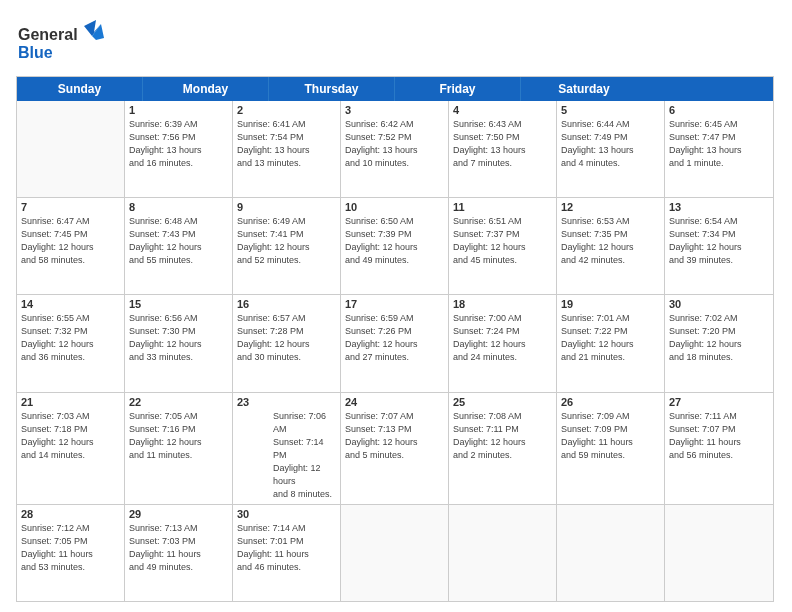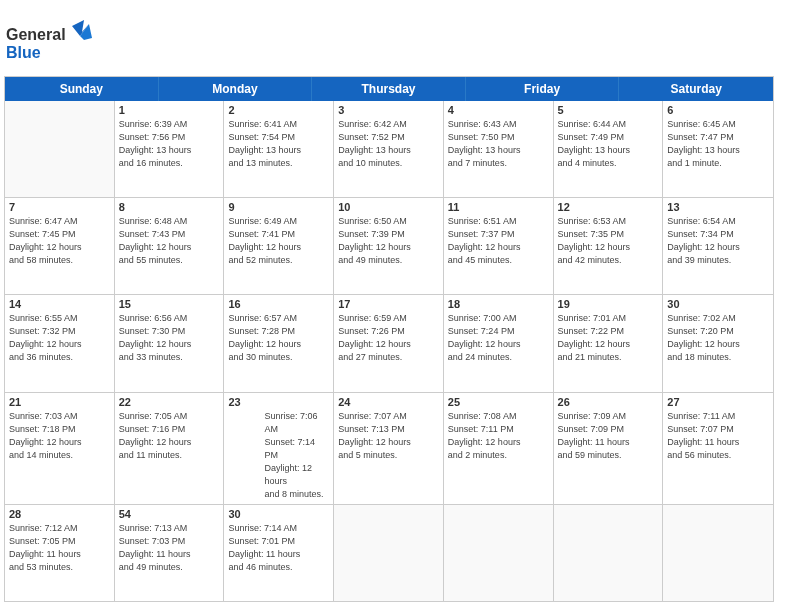--- a/index.html
+++ b/index.html
@@ -6,21 +6,21 @@
     body {
       font-family: Arial, sans-serif;
       background: #fff;
       width: 792px;
       height: 612px;
       overflow: hidden;
     }
     .page {
       width: 792px;
       height: 612px;
-      padding: 18px 18px 10px 4px;
+      padding: 18px 18px 10px 16px;
       display: flex;
       flex-direction: column;
     }
     .header {
       display: flex;
       align-items: flex-start;
       justify-content: space-between;
       margin-bottom: 10px;
     }
     .logo {
@@ -43,21 +43,21 @@
       margin-top: 2px;
     }
     .calendar {
       flex: 1;
       display: flex;
       flex-direction: column;
       border: 1px solid #ccc;
     }
     .cal-header {
       display: grid;
-      grid-template-columns: repeat(5, 1fr);
+      grid-template-columns: repeat(6, 1fr);
       background: #1565c0;
     }
     .cal-header-cell {
       color: #fff;
       font-size: 12px;
       font-weight: bold;
       text-align: center;
       padding: 5px 2px;
       border-right: 1px solid #2979c7;
     }
@@ -326,21 +326,21 @@
         </div>
         <div class="cal-row">
           <div class="cal-cell">
             <div class="day-num">28</div>
             <div class="cell-info" style="white-space: pre-line;">Sunrise: 7:12 AM
 Sunset: 7:05 PM
 Daylight: 11 hours
 and 53 minutes.</div>
           </div>
           <div class="cal-cell">
-            <div class="day-num">54</div>
+            <div class="day-num">29</div>
             <div class="cell-info" style="white-space: pre-line;">Sunrise: 7:13 AM
 Sunset: 7:03 PM
 Daylight: 11 hours
 and 49 minutes.</div>
           </div>
           <div class="cal-cell">
             <div class="day-num">30</div>
             <div class="cell-info" style="white-space: pre-line;">Sunrise: 7:14 AM
 Sunset: 7:01 PM
 Daylight: 11 hours

